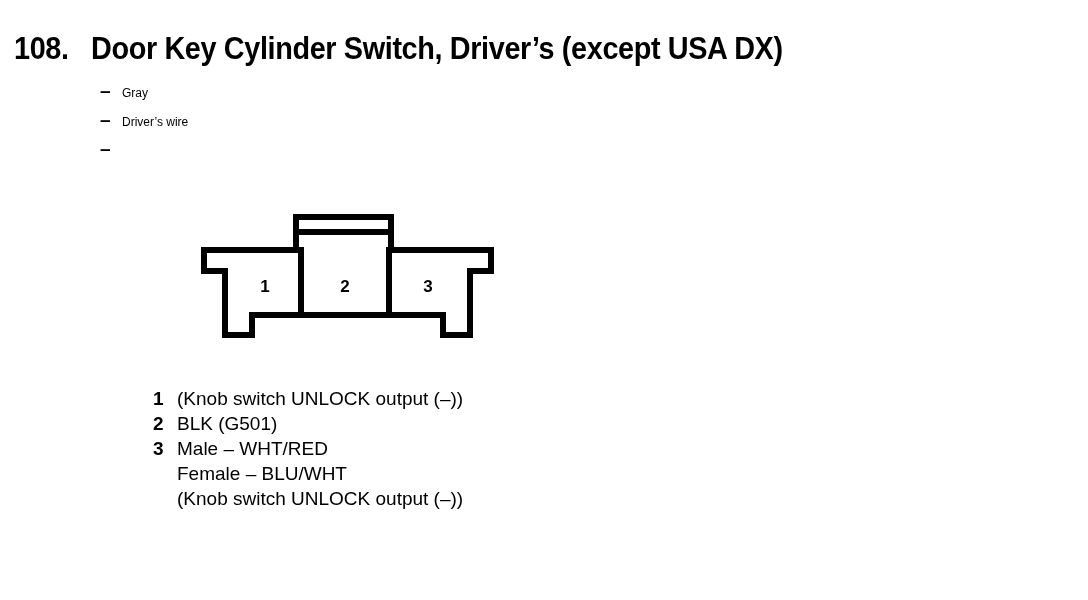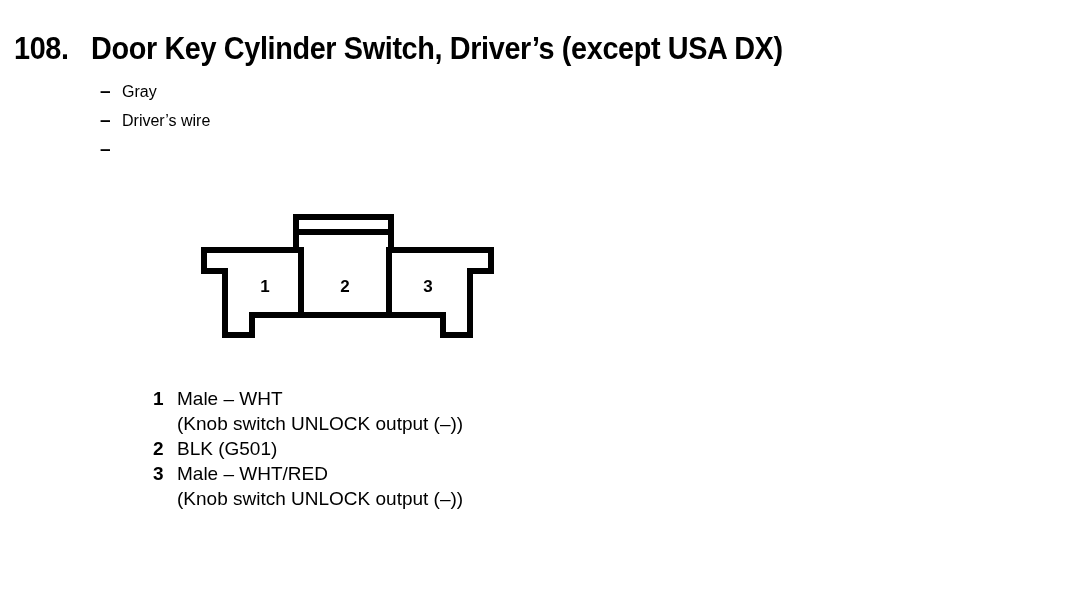--- a/index.html
+++ b/index.html
@@ -56,21 +56,21 @@
     font-size: 19px;
     white-space: nowrap;
   }
   .attr-dash {
     width: 22px;
     flex: 0 0 22px;
     font-size: 19px;
     font-weight: bold;
   }
   .attr-label {
-    font-size: 16px;
+    font-size: 12px;
   }
 
   
   .connector-figure {
     position: absolute;
     left: 195px;
     top: 205px;
     width: 305px;
     height: 140px;
   }
@@ -171,33 +171,33 @@
     <text class="pin-number" x="150" y="87" text-anchor="middle">2</text>
     <text class="pin-number" x="233" y="87" text-anchor="middle">3</text>
   </svg>
 </div>
 
 <div class="pin-list">
 
   <div class="pin-entry">
     <span class="pin-entry-number">1</span>
     <span class="pin-entry-lines">
-      <span class="pin-line">Male – WHT</span>
       <span class="pin-line">(Knob switch UNLOCK output (–))</span>
     </span>
   </div>
 
   <div class="pin-entry">
     <span class="pin-entry-number">2</span>
     <span class="pin-entry-lines">
       <span class="pin-line">BLK (G501)</span>
     </span>
   </div>
 
   <div class="pin-entry">
     <span class="pin-entry-number">3</span>
     <span class="pin-entry-lines">
       <span class="pin-line">Male – WHT/RED</span>
+      <span class="pin-line">Female – BLU/WHT</span>
       <span class="pin-line">(Knob switch UNLOCK output (–))</span>
     </span>
   </div>
 
 </div>
 
 </body></html>

